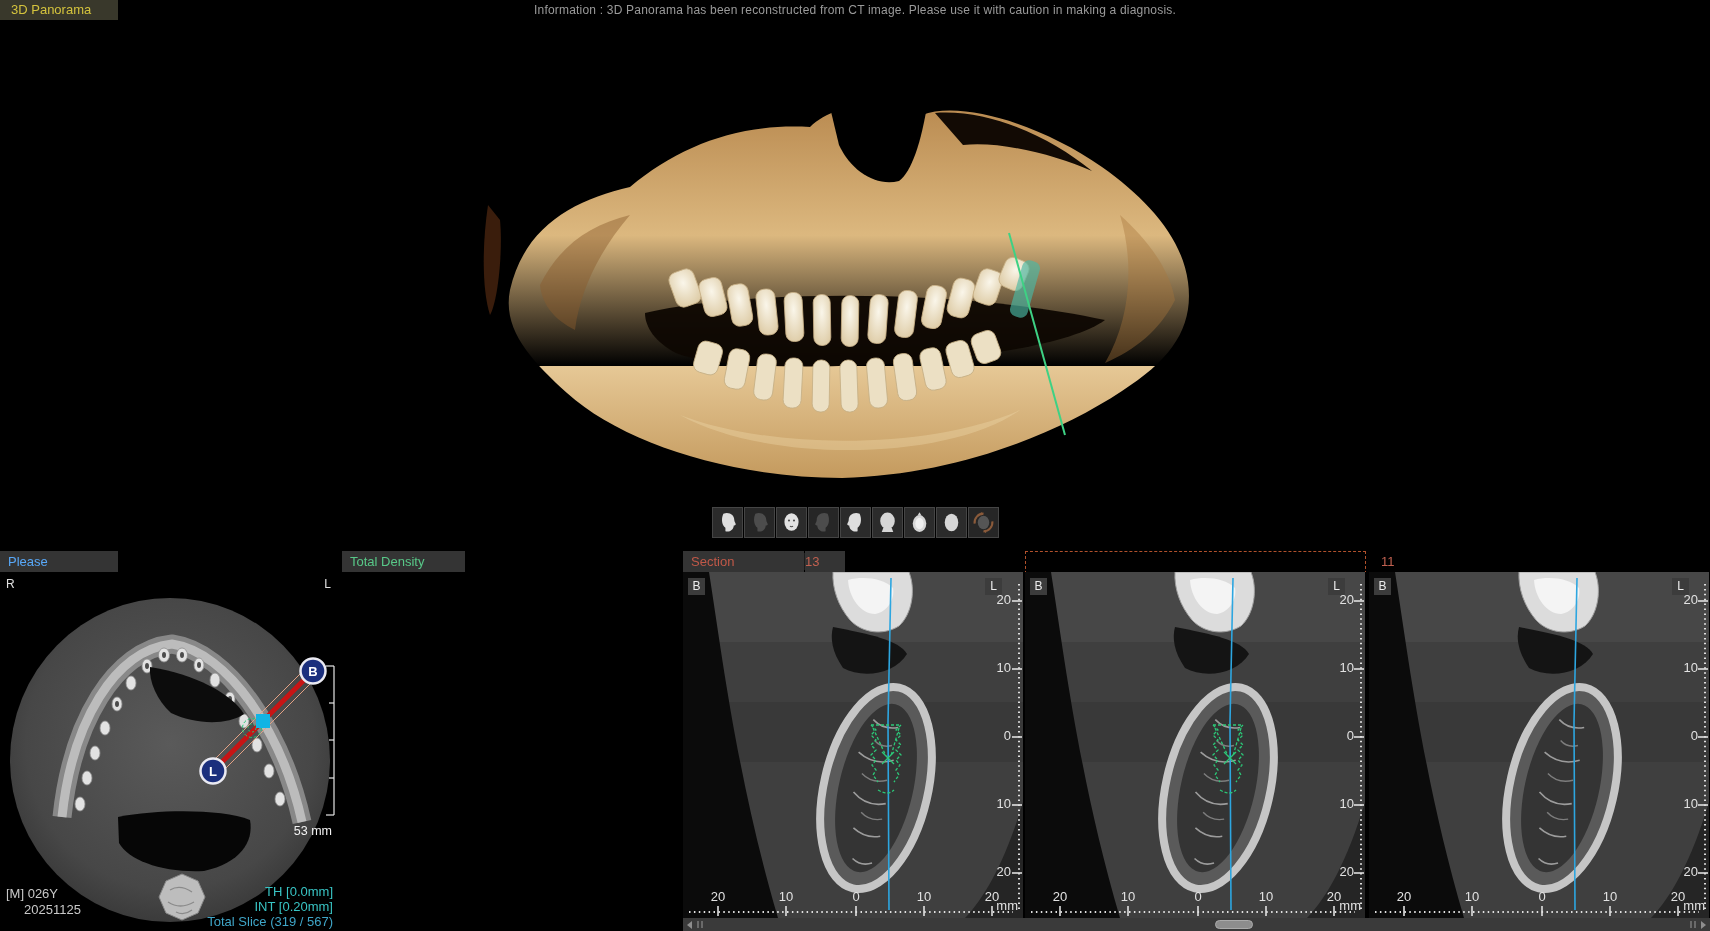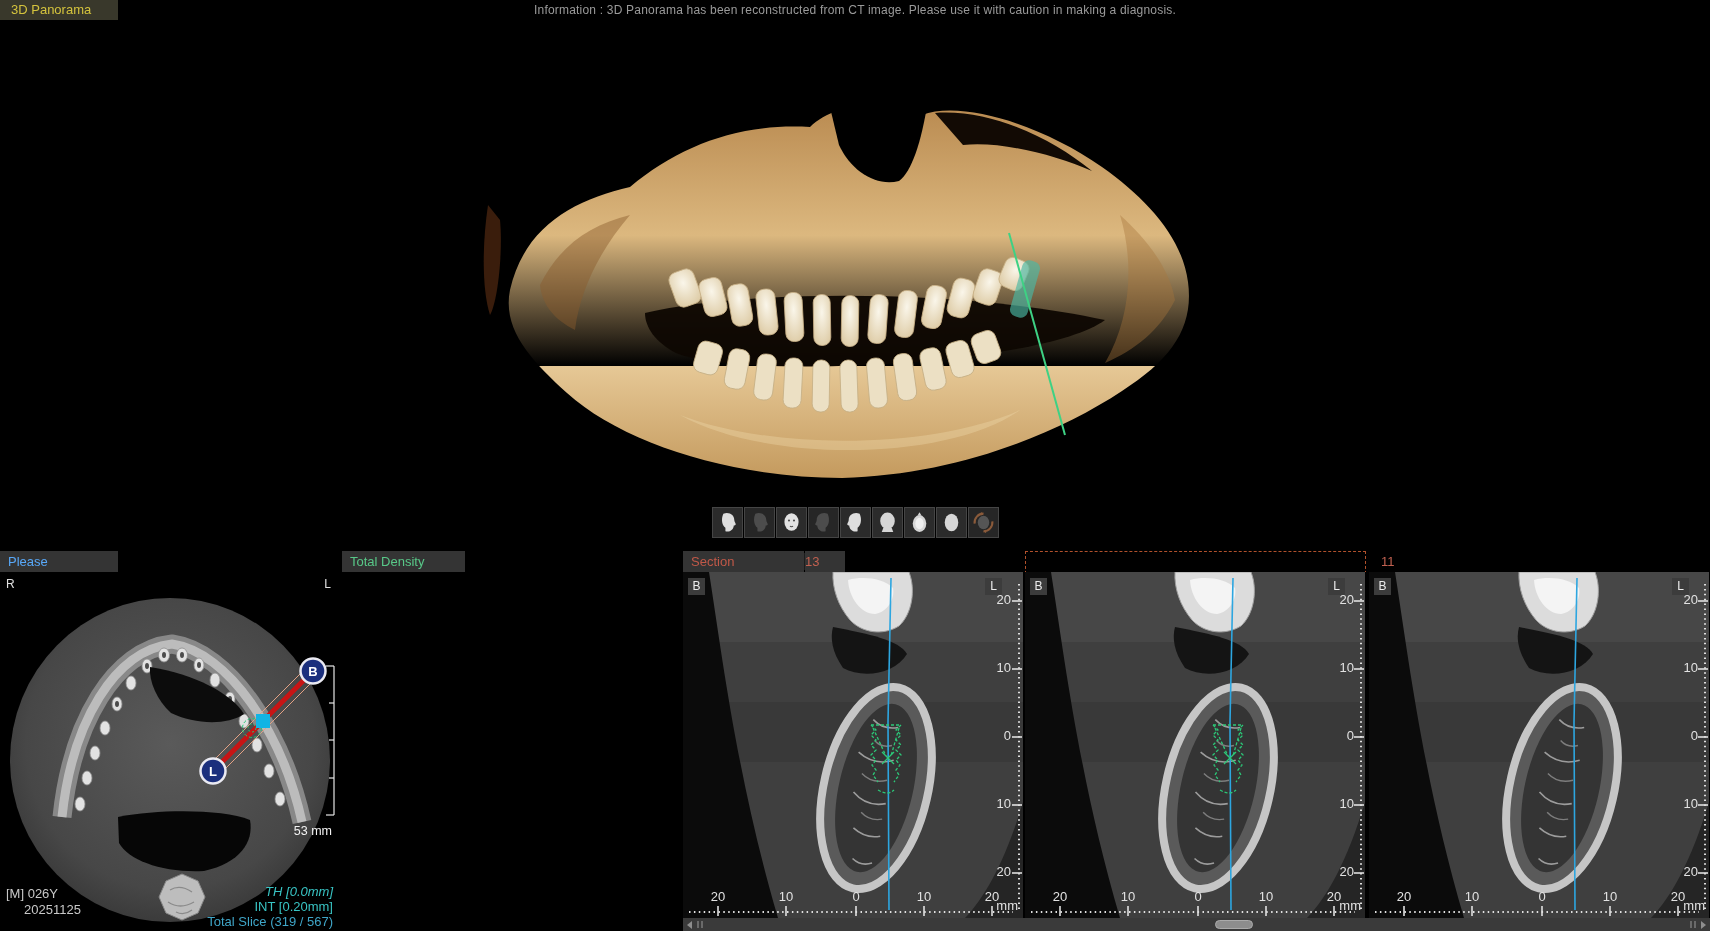--- a/index.html
+++ b/index.html
@@ -46,21 +46,21 @@
     font-size:12px;line-height:17px;text-align:center;top:6px;}
   .bl-b{left:5px;} .bl-l{right:21px;}
   .vr{position:absolute;right:12px;width:26px;text-align:right;font-size:13px;color:#e2e2e2;}
   .hr{position:absolute;top:317px;width:30px;text-align:center;font-size:13px;color:#e2e2e2;}
   .mm{position:absolute;top:326px;right:5px;font-size:13px;color:#e2e2e2;}
   
   .scout-rl{top:5px;font-size:12px;color:#e0e0e0;}
   .scout-ruler-len{top:252px;right:5px;font-size:12.5px;color:#f2f2f2;}
   .scout-pid{left:6px;top:314px;font-size:13px;color:#c8c8c8;}
   .scout-date{left:24px;top:330px;font-size:13px;color:#c8c8c8;}
-  .scout-th{right:4px;top:312px;font-size:13px;color:#38c4c4;font-style:italic;}
+  .scout-th{right:4px;top:312px;font-size:13px;color:#38c4c4;}
   .scout-int{right:4px;top:327px;font-size:13px;color:#38c4c4;}
   .scout-total{right:4px;top:342px;font-size:13px;color:#3fa6c8;}
   
   .scrollbar{position:absolute;left:683px;top:918px;width:1027px;height:13px;background:#3a3a3a;}
   .sb-left{position:absolute;left:4px;top:3px;width:0;height:0;
     border-top:4px solid transparent;border-bottom:4px solid transparent;border-right:5px solid #8e8e8e;}
   .sb-right{position:absolute;right:4px;top:3px;width:0;height:0;
     border-top:4px solid transparent;border-bottom:4px solid transparent;border-left:5px solid #8e8e8e;}
   .sb-bars{position:absolute;top:3px;width:2px;height:7px;border-left:2px solid #6a6a6a;border-right:2px solid #6a6a6a;}
   .sb-bars.lft{left:14px;} .sb-bars.rgt{right:14px;}

